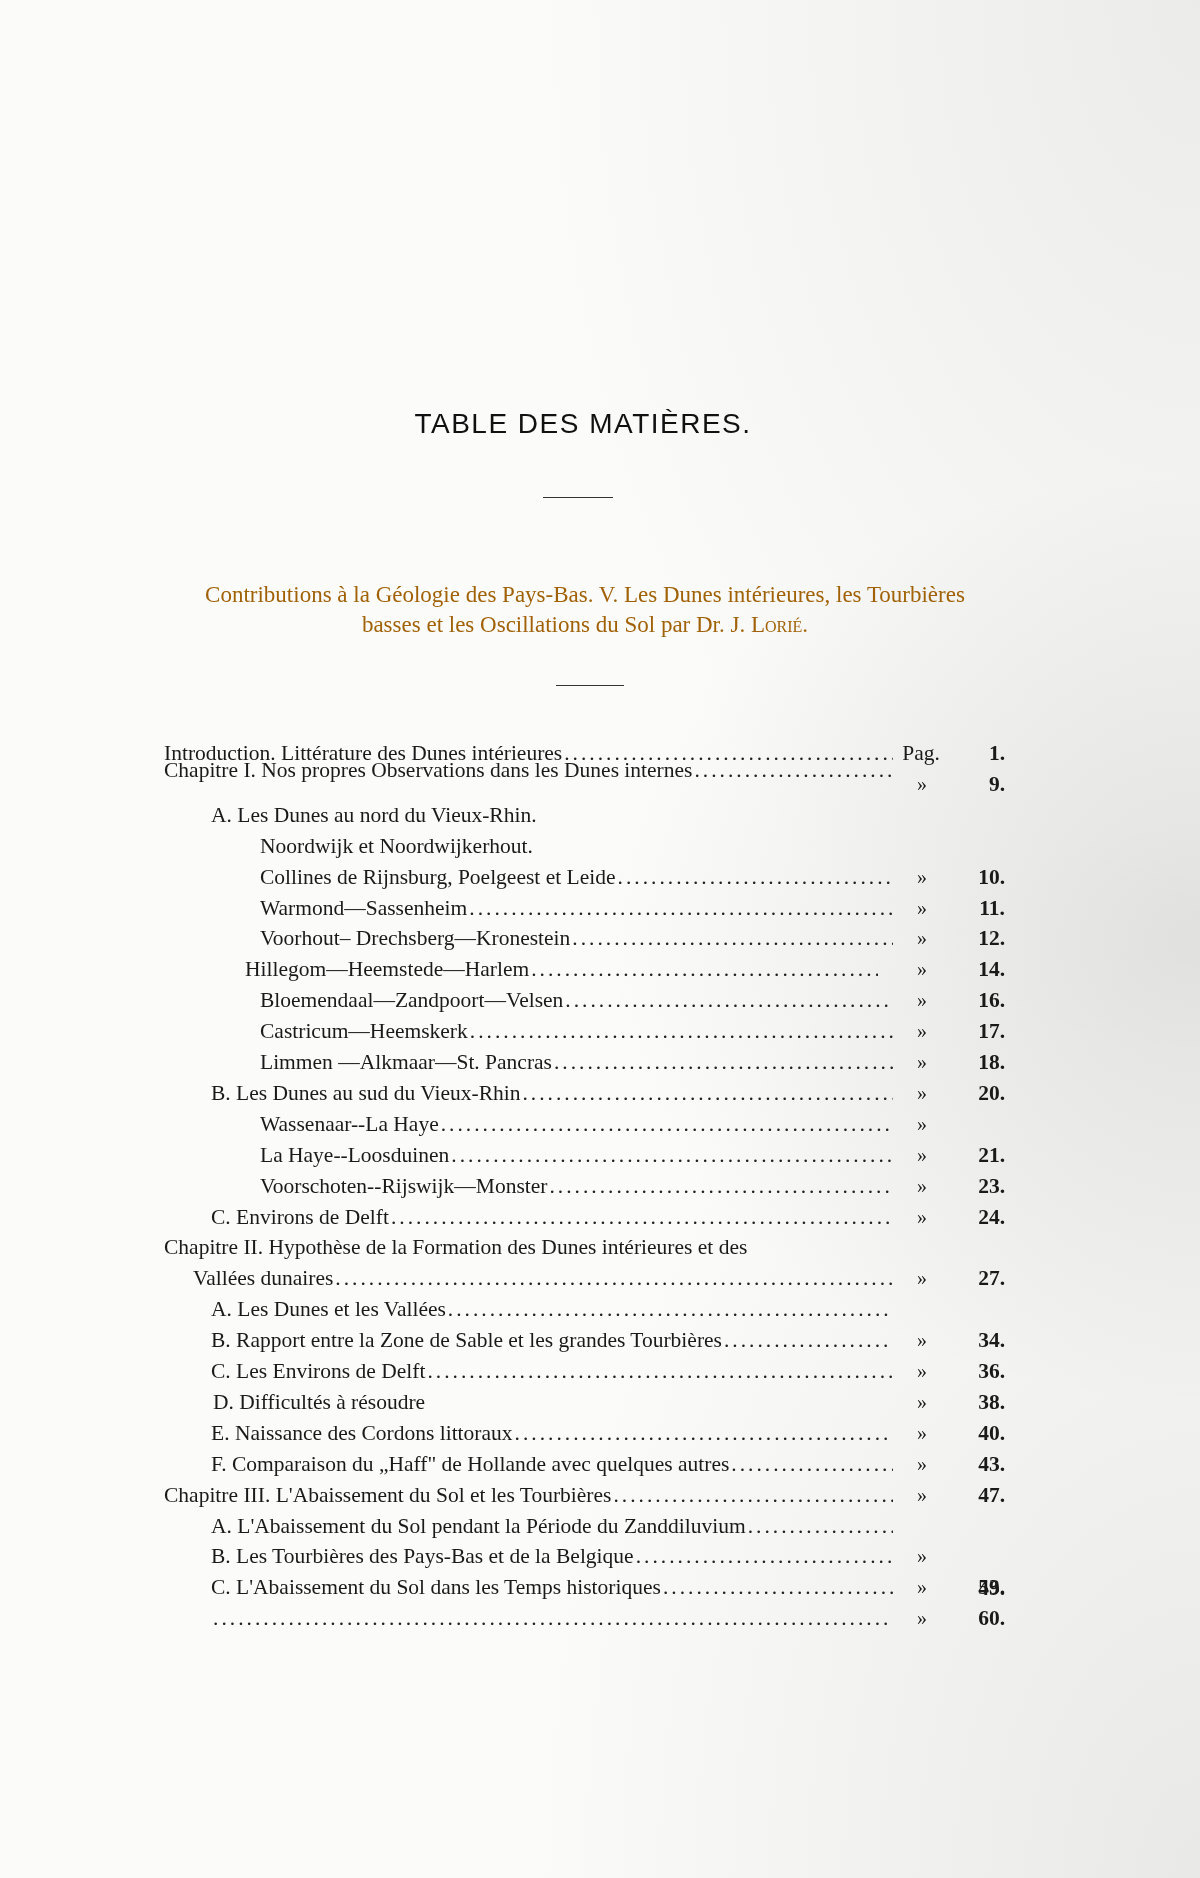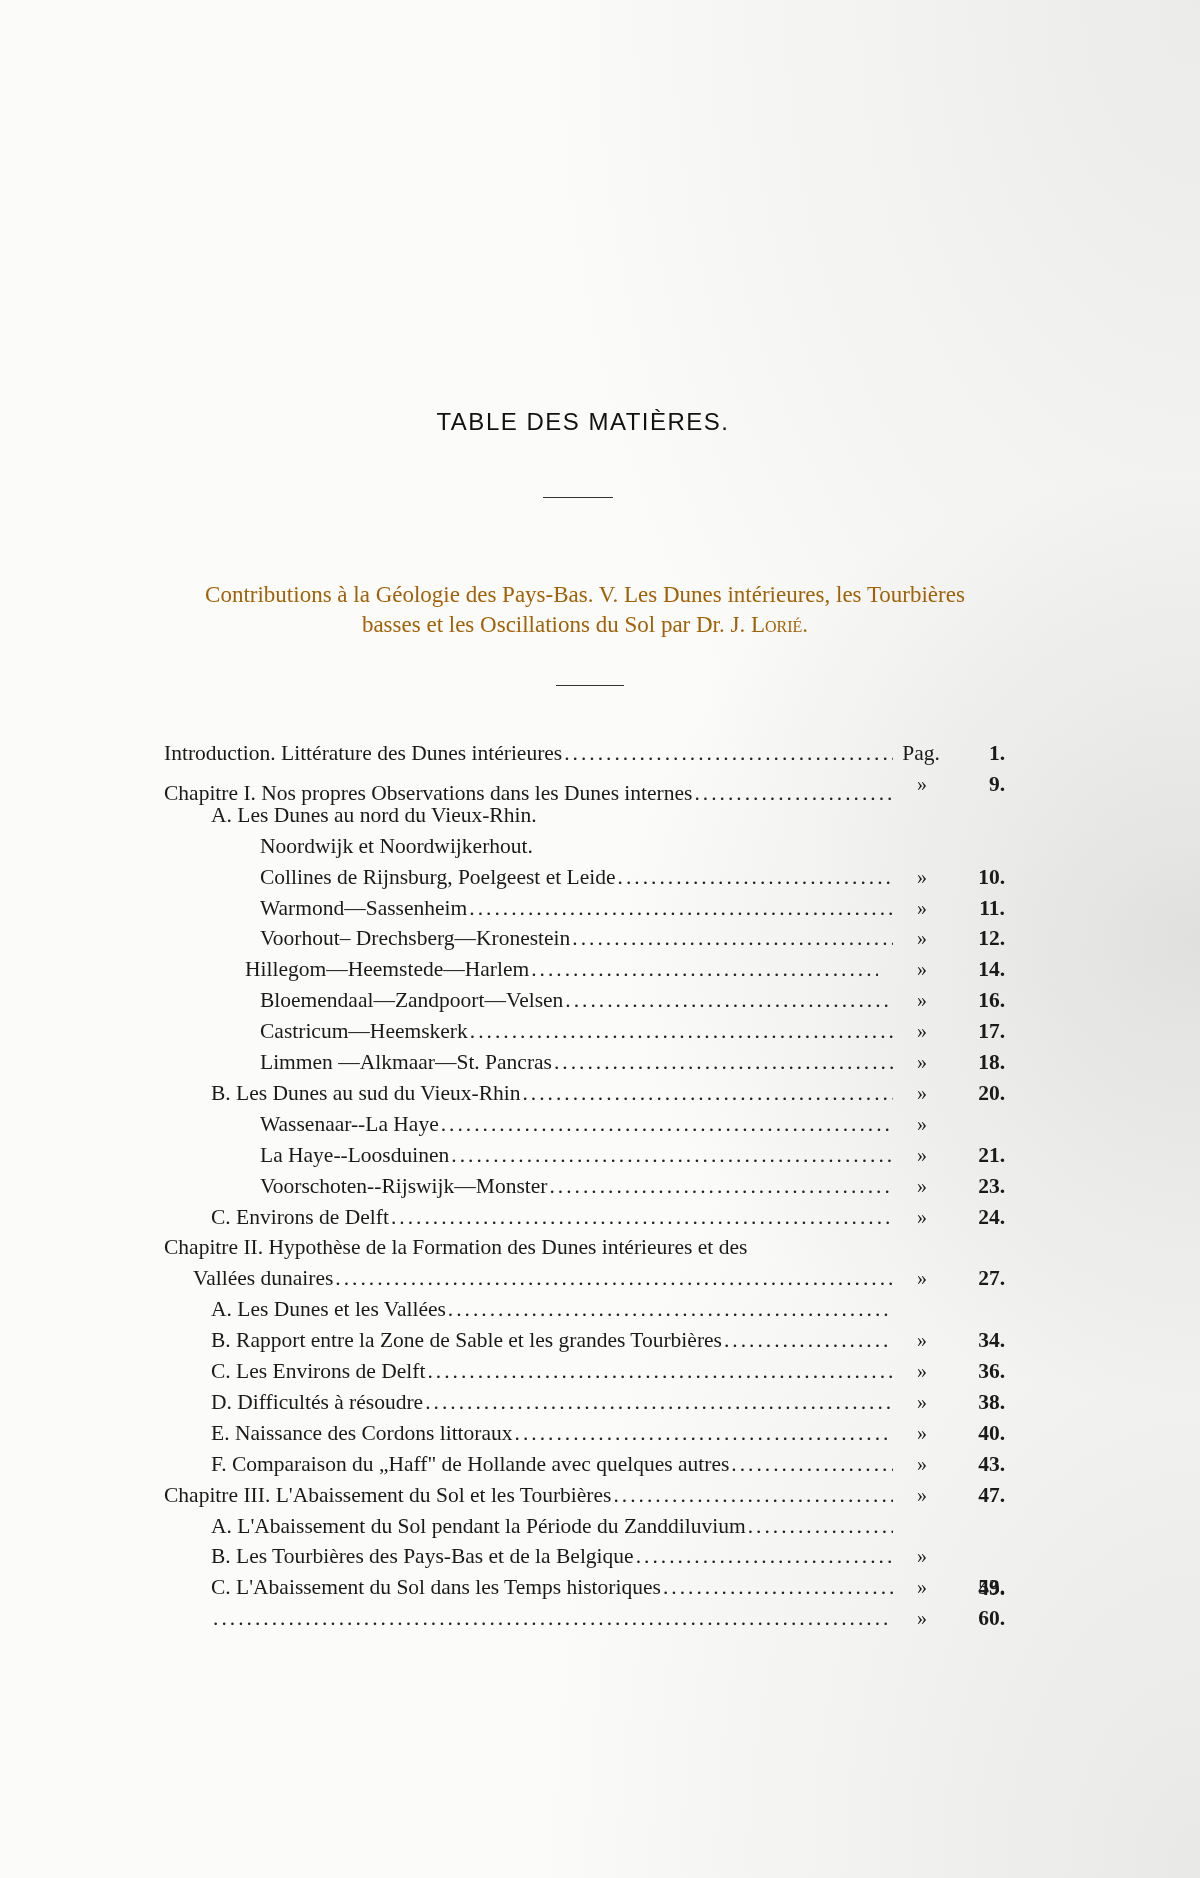--- a/index.html
+++ b/index.html
@@ -12,21 +12,21 @@
   .grain {
     position:absolute; inset:0; pointer-events:none;
     background:
       radial-gradient(ellipse at 100% 50%, rgba(120,120,120,0.18), rgba(120,120,120,0) 35%),
       radial-gradient(ellipse at 100% 0%, rgba(120,120,120,0.12), rgba(120,120,120,0) 40%),
       radial-gradient(ellipse at 100% 100%, rgba(120,120,120,0.14), rgba(120,120,120,0) 40%);
   }
   .title {
     position:absolute; top:408px; left:0; width:1166px; text-align:center;
     font-family:"Liberation Sans", "DejaVu Sans", sans-serif;
-    font-size:24px; letter-spacing:1.5px; color:#111;
+    font-size:28px; letter-spacing:1.5px; color:#111;
   }
   .rule {
     position:absolute; height:1px; background:#333;
   }
   .subtitle {
     position:absolute; left:160px; width:850px; text-align:center;
     font-size:23px; line-height:30px; color:#a16207;
   }
   .subtitle .sc { font-variant:small-caps; }
   .toc { position:absolute; top:738px; left:0; width:1200px; }
@@ -58,21 +58,21 @@
 <div class="subtitle" style="top:610px;"><span>basses et les Oscillations du Sol par Dr. J. </span><span class="sc">Lorié.</span></div>
 <div class="rule" style="top:685px; left:556px; width:68px;"></div>
 
 <div class="toc" id="toc">
     <div class="row" style="top: 0px; left: 164px; width: 729px;">
       <span class="lbl">Introduction. Littérature des Dunes intérieures</span>
       <span class="dots"> ........................................................................................................................................................................................................</span>
     </div>
     <div class="ref" style="top: 0px; left: 893px; width: 56px; font-size: 21.5px;">Pag.</div>
     <div class="pg" style="top: 0px; left: 935px;">1.</div>
-    <div class="row" style="top: 40px; left: 164px; width: 729px; font-family: Liberation Serif, serif;">
+    <div class="row" style="top: 17px; left: 164px; width: 729px; font-family: Liberation Serif, serif;">
       <span class="lbl">Chapitre I. Nos propres Observations dans les Dunes internes</span>
       <span class="dots"> ........................................................................................................................................................................................................</span>
     </div>
     <div class="ref" style="top: 30.9px; left: 907px;">»</div>
     <div class="pg" style="top: 30.9px; left: 935px;">9.</div>
     <div class="row" style="top: 61.8px; left: 211px; width: 682px;">
       <span class="lbl">A. Les Dunes au nord du Vieux-Rhin.</span>
       <span class="dots" style="visibility: hidden;"> ........................................................................................................................................................................................................</span>
     </div>
     <div class="row" style="top: 92.7px; left: 260px; width: 633px;">
@@ -168,21 +168,21 @@
       <span class="dots"> ........................................................................................................................................................................................................</span>
     </div>
     <div class="ref" style="top: 587.1px; left: 907px;">»</div>
     <div class="pg" style="top: 587.1px; left: 935px;">34.</div>
     <div class="row" style="top: 618px; left: 211px; width: 682px;">
       <span class="lbl">C. Les Environs de Delft</span>
       <span class="dots"> ........................................................................................................................................................................................................</span>
     </div>
     <div class="ref" style="top: 618px; left: 907px;">»</div>
     <div class="pg" style="top: 618px; left: 935px;">36.</div>
-    <div class="row" style="top: 648.9px; left: 211px; width: 682px;">
+    <div class="row" style="top: 648.9px; left: 211px; width: 682px; flex-direction: column;">
       <span class="lbl">D. Difficultés à résoudre</span>
       <span class="dots"> ........................................................................................................................................................................................................</span>
     </div>
     <div class="ref" style="top: 648.9px; left: 907px;">»</div>
     <div class="pg" style="top: 648.9px; left: 935px;">38.</div>
     <div class="row" style="top: 679.8px; left: 211px; width: 682px;">
       <span class="lbl">E. Naissance des Cordons littoraux</span>
       <span class="dots"> ........................................................................................................................................................................................................</span>
     </div>
     <div class="ref" style="top: 679.8px; left: 907px;">»</div>

